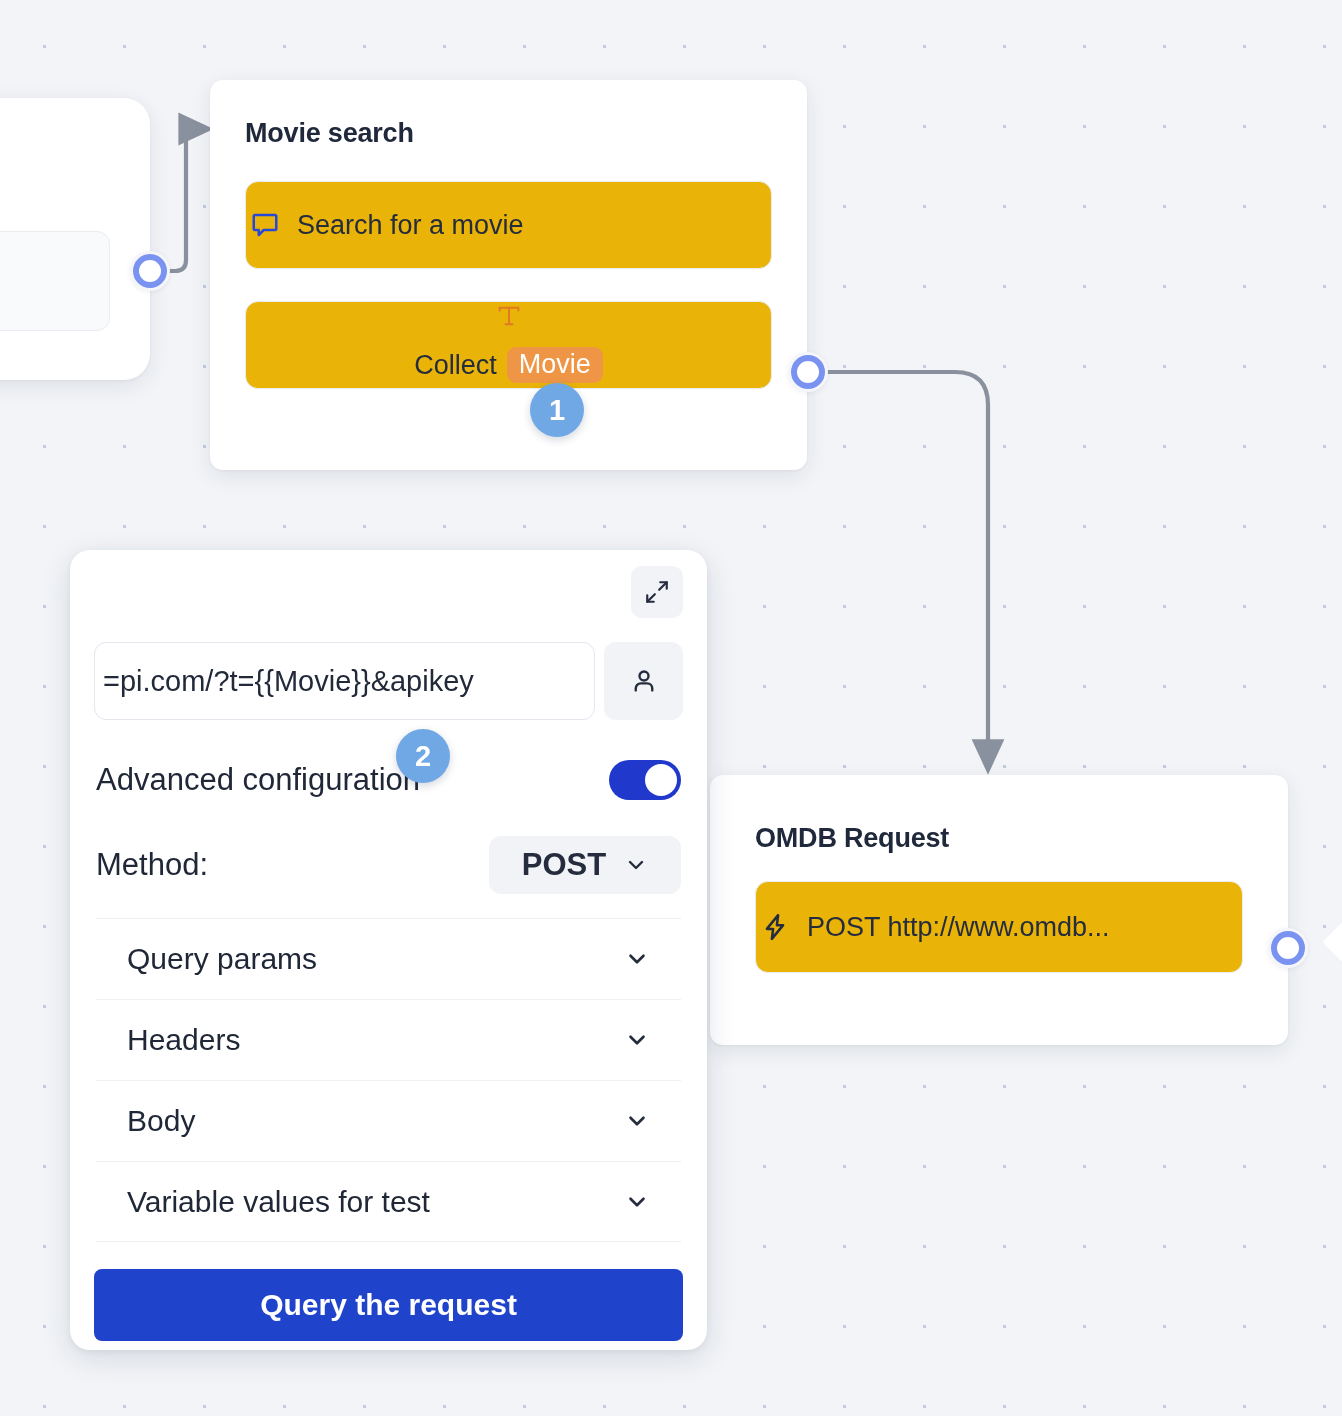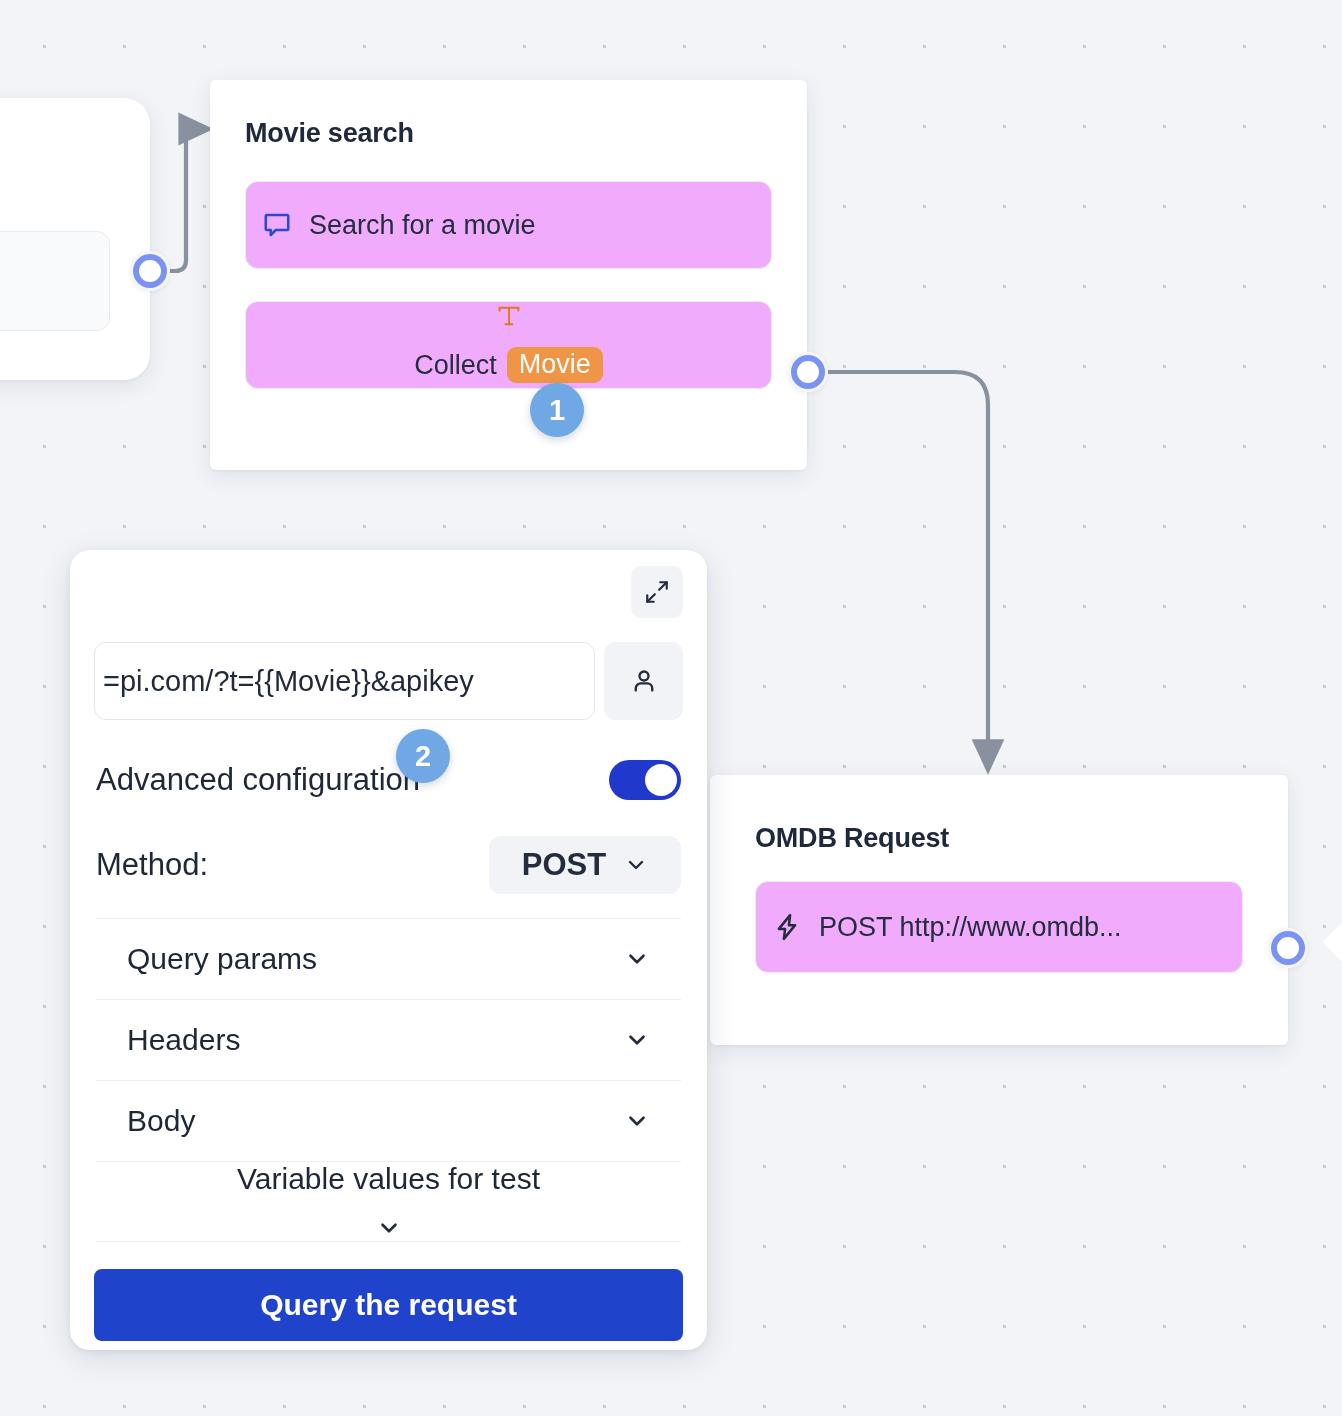--- a/index.html
+++ b/index.html
@@ -31,40 +31,40 @@
   #edges {
     position: absolute;
     inset: 0;
     pointer-events: none;
   }
 
   
   .node-card {
     position: absolute;
     background: #FFFFFF;
-    border-radius: 6px;
+    border-radius: 13px;
     box-shadow: 0 6px 22px rgba(23, 35, 70, 0.09),
                 0 1px 3px rgba(23, 35, 70, 0.05);
   }
 
   .node-title {
     font-size: 27px;
     font-weight: bold;
     color: #20293C;
     letter-spacing: -0.2px;
   }
 
   .node-row {
     display: flex;
     align-items: center;
     gap: 17px;
-    background: #f0abfc;
+    background: #eab308;
     border: 1px solid #EAECF0;
     border-radius: 13px;
-    padding: 0 16px;
+    padding: 0 4px;
     height: 88px;
     position: relative;
   }
 
   .node-row-label {
     font-size: 27px;
     color: #242C3D;
     white-space: nowrap;
     display: flex;
     align-items: center;
@@ -308,21 +308,21 @@
 
   .acc-item {
     display: flex;
     align-items: center;
     justify-content: space-between;
     height: 81px;
     border-top: 1px solid #EDEFF3;
     cursor: pointer;
     padding: 0 31px 0 31px;
   }
-  .acc-item:last-of-type { border-bottom: 1px solid #EDEFF3; flex-direction: column; }
+  .acc-item:last-of-type { border-bottom: 1px solid #EDEFF3; }
 
   .acc-label {
     font-size: 30px;
     color: #202838;
     text-align: right;
   }
 
   .test-btn {
     display: block;
     width: 100%;

